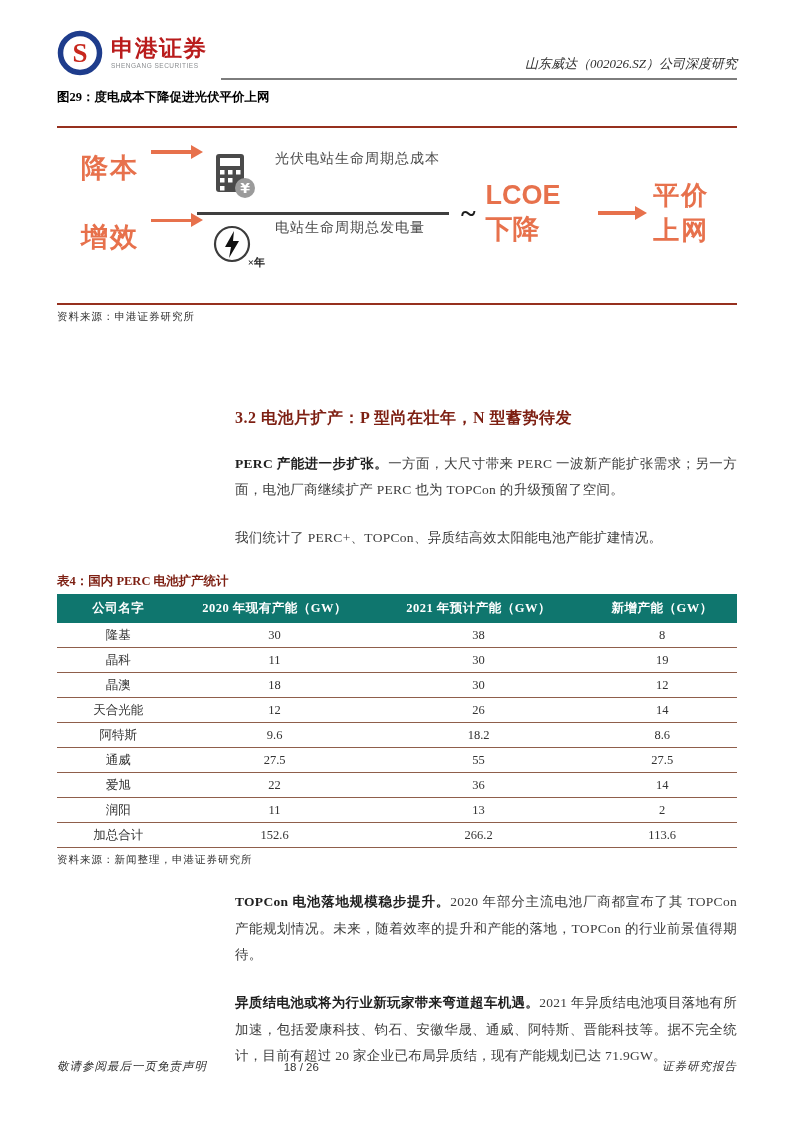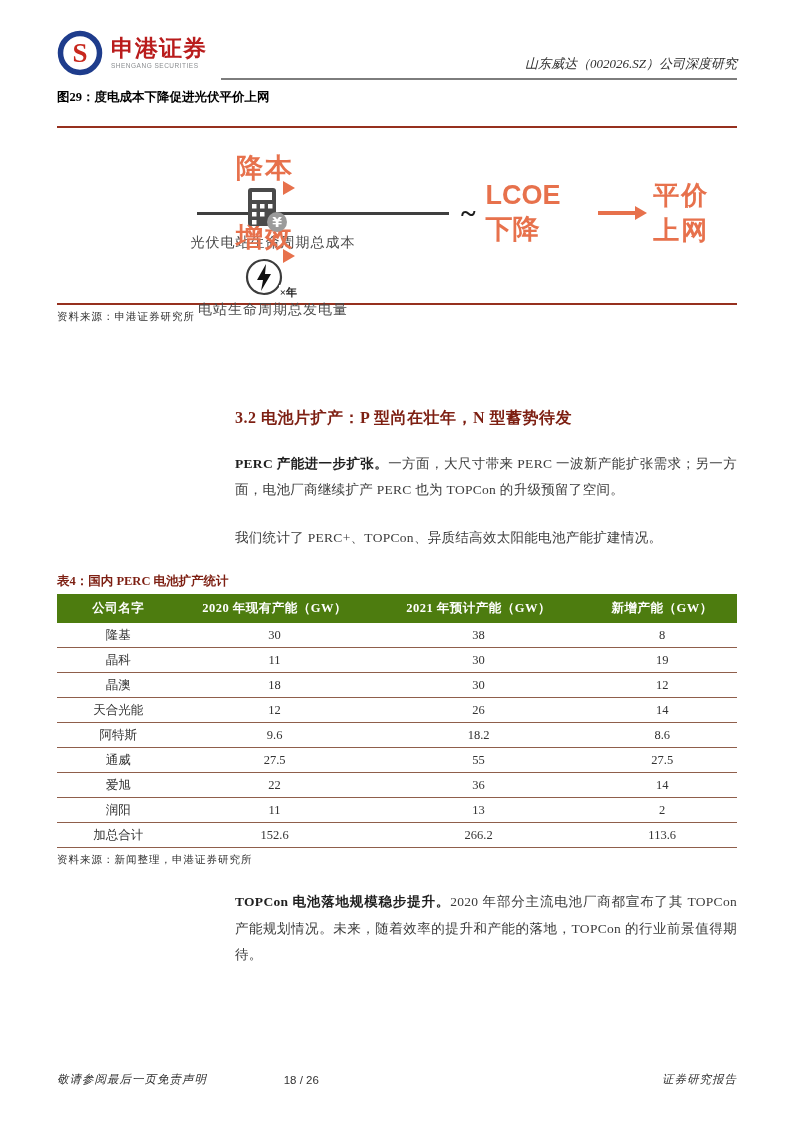--- a/index.html
+++ b/index.html
@@ -23,21 +23,21 @@
   .brand-en { font-family:"Liberation Sans","DejaVu Sans",sans-serif; font-size:6.5px;
               color:#8a8d90; letter-spacing:.5px; margin-top:2px; }
   .hdr-right { flex:1; border-bottom:2px solid #7d7d7d; text-align:right;
                padding-bottom:5px; margin-left:14px;
                font-style:italic; font-size:13px; color:#2e2e2e; }
 
   
   .fig-caption { margin-top:9px; font-size:12.5px; font-weight:bold; color:#000000;
                  padding-bottom:20px; border-bottom:2.5px solid #96301e; }
   .diagram { display:flex; align-items:center; padding:22px 0 26px 24px; }
-  .frac-row { display:flex; align-items:center; height:58px;flex-direction:column; }
+  .frac-row { display:flex; height:58px; }
   .big-label { font-size:27px; font-weight:bold; color:#e7714c; letter-spacing:2px; }
   .arrow { position:relative; display:inline-block; height:3.5px; background:#e7714c;
            width:42px; margin:0 14px 0 12px; }
   .arrow::after { content:""; position:absolute; right:-10px; top:-5.2px;
                   border-left:12px solid #e7714c;
                   border-top:7px solid transparent; border-bottom:7px solid transparent; }
   .arrow.long { width:52px; height:4px; margin:0 16px; }
   .frac-text { font-size:14px; color:#4a4a4a; margin-left:16px; letter-spacing:1px; }
   .frac-line { height:2.5px; background:#3f3f3f; margin:4px 0 4px 116px; width:252px; }
   .icon-box { position:relative; width:52px; height:52px; display:flex;
@@ -57,28 +57,28 @@
   .sec-heading { margin-top:84px; font-size:16px; font-weight:bold; color:#7d1f12;
                  letter-spacing:.5px; }
   .para { font-size:13.5px; line-height:1.95; color:#3c3c3c; text-align:justify;
           margin-top:22px; letter-spacing:.3px; }
   .para b { color:#1f1f1f; }
 
   
   .tbl-caption { margin-top:22px; font-size:12.5px; font-weight:bold; color:#7d1f12;
                  margin-bottom:4px; }
   table { width:100%; border-collapse:collapse; }
-  thead th { background:#4d7c0f; color:#ffffff; font-weight:bold; font-size:12.5px;
+  thead th { background:#0f766e; color:#ffffff; font-weight:bold; font-size:12.5px;
              padding:6px 2px; text-align:center; letter-spacing:.5px; }
   tbody td { font-size:12.5px; color:#333; text-align:center; padding:3.5px 2px;
              border-bottom:1.2px solid #8f5e4b; }
   .tbl-source { margin-top:5px; }
 
   
-  .footer { position:absolute; left:57px; right:57px; bottom:36px;
+  .footer { position:absolute; left:57px; right:57px; bottom:49px;
             display:flex; align-items:center; font-size:11.5px; color:#2f2f2f; }
   .footer .f-left { flex:1; font-style:italic; letter-spacing:1px; }
   .footer .f-center { flex:1; text-align:left; font-family:"Liberation Sans","DejaVu Sans",sans-serif; color:#333; }
   .footer .f-right { flex:1; text-align:right; font-style:italic; letter-spacing:1px; }
 </style>
 </head>
 <body>
 
 <div class="page">
   <div class="inner">
@@ -222,20 +222,21 @@
             <td>152.6</td>
             <td>266.2</td>
             <td>113.6</td>
           </tr>
         </tbody>
     </table>
     <div class="source tbl-source">资料来源：新闻整理，申港证券研究所</div>
 
     <div class="content-col" style="margin-top:4px;">
       <p class="para"><b>TOPCon 电池落地规模稳步提升。</b><span>2020 年部分主流电池厂商都宣布了其 TOPCon 产能规划情况。未来，随着效率的提升和产能的落地，TOPCon 的行业前景值得期待。</span></p>
+      <p class="para"><b>异质结电池或将为行业新玩家带来弯道超车机遇。</b><span>2021 年异质结电池项目落地有所加速，包括爱康科技、钧石、安徽华晟、通威、阿特斯、晋能科技等。据不完全统计，目前有超过 20 家企业已布局异质结，现有产能规划已达 71.9GW。</span></p>
     </div>
 
   </div>
 
   <div class="footer">
     <div class="f-left">敬请参阅最后一页免责声明</div>
     <div class="f-center">18 / 26</div>
     <div class="f-right">证券研究报告</div>
   </div>
 </div>

